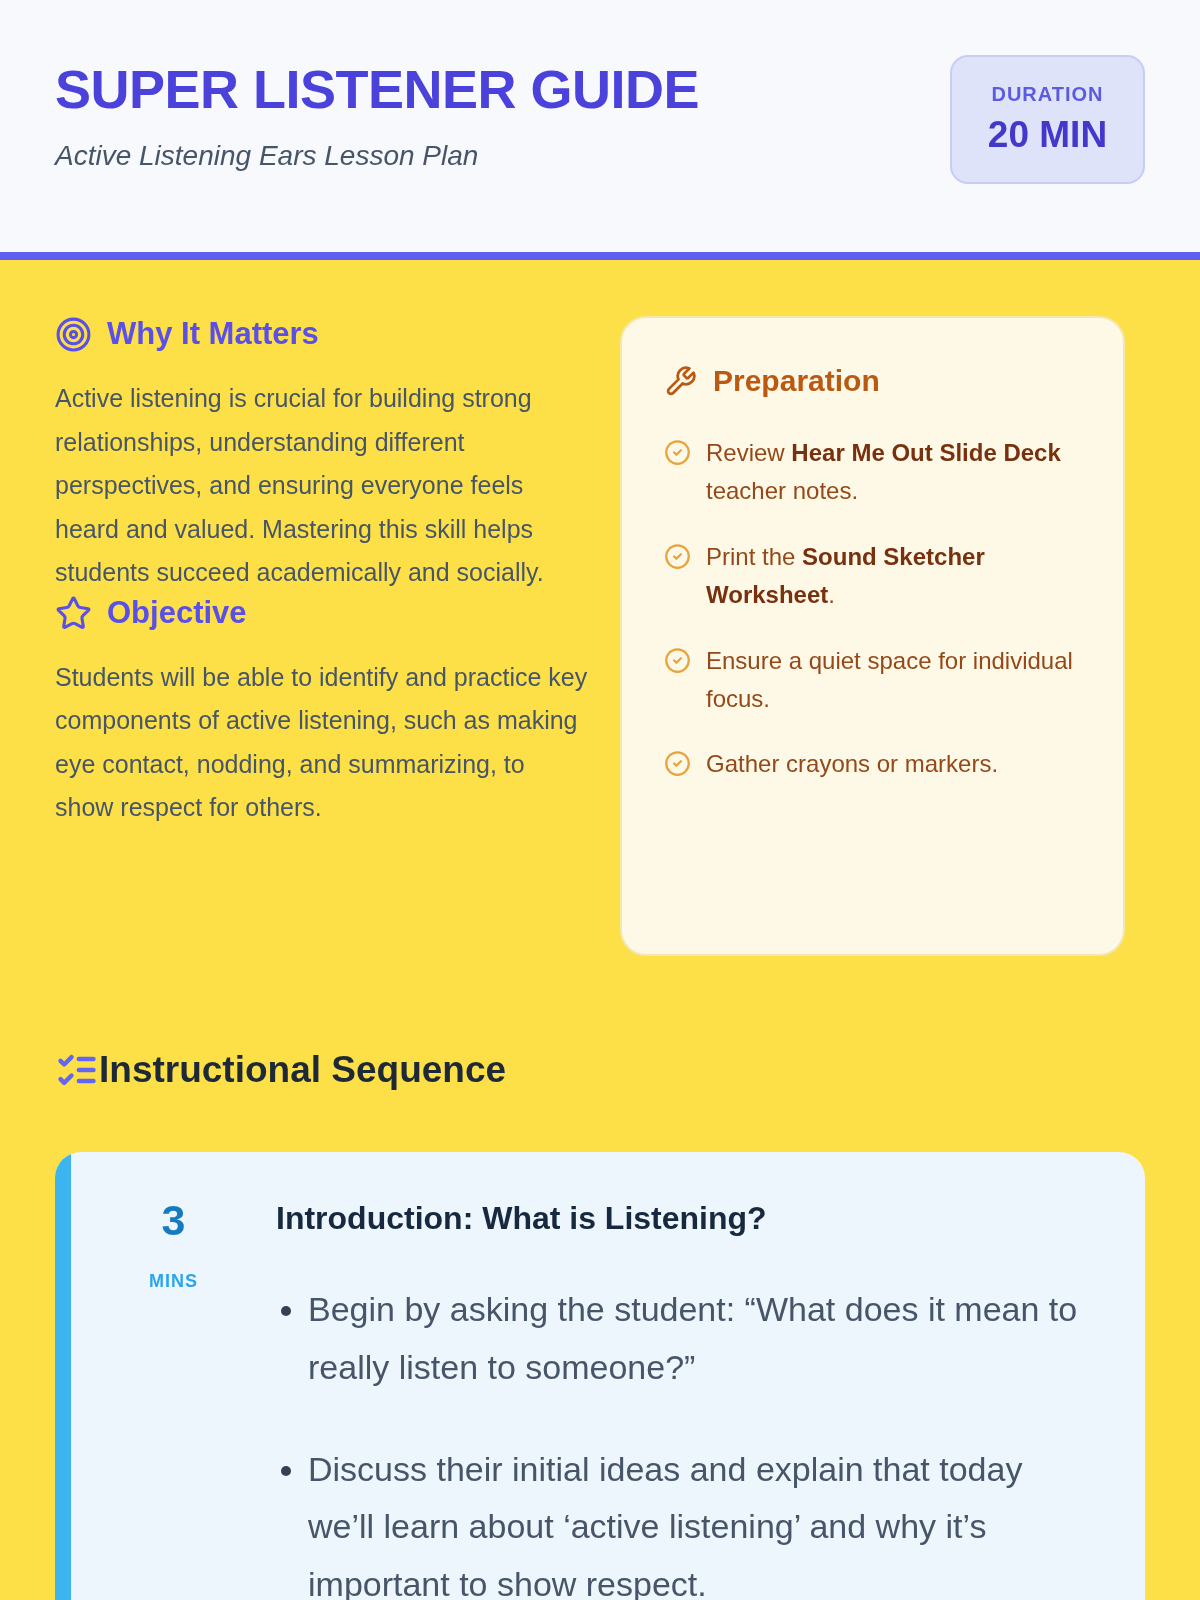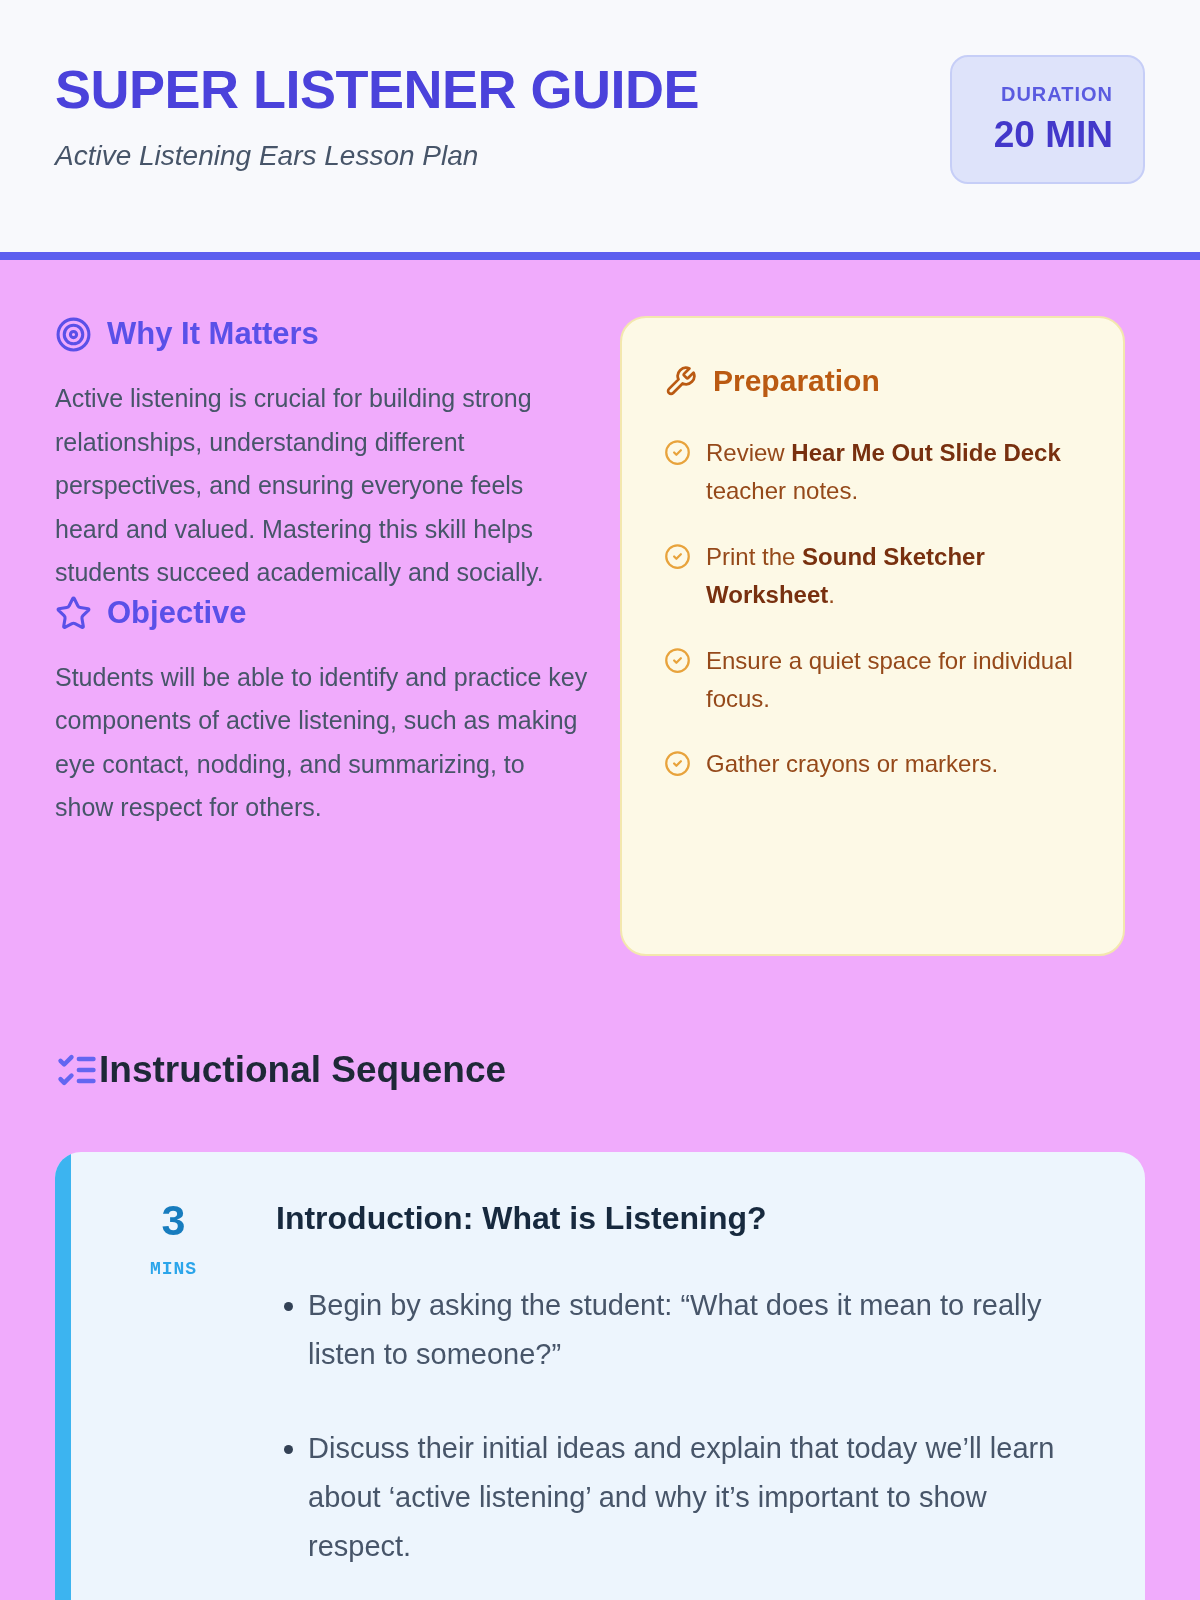--- a/index.html
+++ b/index.html
@@ -1,39 +1,39 @@
 <!DOCTYPE html>
 <html><head>
 <meta charset="utf-8">
 <style>
   * { margin: 0; padding: 0; box-sizing: border-box; }
   html, body { background: #ffffff; }
   .page {
     width: 1200px; height: 1600px; overflow: hidden;
     font-family: "Liberation Sans", "DejaVu Sans", sans-serif;
-    background: #f0abfc; position: relative;
+    background: #fde047; position: relative;
   }
 
   
   .top {
     background: #F8F9FC; height: 252px;
     padding: 58px 55px 0 55px;
     display: flex; justify-content: space-between; align-items: flex-start;
   }
   .page-title {
     font-size: 54px; font-weight: 800; letter-spacing: -0.5px;
     color: #4B42DB;
   }
   .page-subtitle {
     margin-top: 20px; font-size: 28px; font-style: italic;
     color: #475569; font-weight: 500;
   }
   .duration-badge {
     background: #DEE3FA; border: 2px solid #C6CEF7; border-radius: 18px;
-    padding: 26px 30px; text-align: right; min-width: 195px; margin-top: -3px;
+    padding: 26px 30px; text-align: center; min-width: 195px; margin-top: -3px;
   }
   .duration-label {
     font-size: 20px; font-weight: 700; color: #5A5BE0; letter-spacing: 1px;
   }
   .duration-value {
     margin-top: 8px; font-size: 37px; font-weight: 800; color: #4338CA;
   }
   .divider { height: 8px; background: #5D5FEF; }
 
   
@@ -87,27 +87,27 @@
   .card-blue .accent { background: #3CB4F0; }
   .card-purple { background: #EDEEFC; margin-top: 42px; min-height: 290px; }
   .card-purple .accent { background: #8C8EF2; }
 
   .step-grid { display: grid; grid-template-columns: 205px 1fr; align-items: start; }
   .step-time { text-align: center; padding-top: 2px; }
   .step-minutes { font-size: 43px; font-weight: 700; }
   .card-blue .step-minutes { color: #177CBE; }
   .card-purple .step-minutes { color: #5A52E0; }
   .step-mins-label {
-    margin-top: 14px; font-size: 18px; font-weight: 700;
-    letter-spacing: 1px; color: #2BA5EA; font-family: Liberation Mono, monospace;
+    margin-top: 26px; font-size: 18px; font-weight: 700;
+    letter-spacing: 1px; color: #2BA5EA;
   }
   .step-title { font-size: 32px; font-weight: 700; color: #17293E; padding-top: 6px; }
   .step-bullets { margin: 26px 0 0 32px; }
   .step-bullets li {
-    font-size: 29px; line-height: 1.7; color: #475569; margin-bottom: 16px; margin-top: 44px;
+    font-size: 34px; line-height: 1.7; color: #475569; margin-bottom: 16px; margin-top: 44px;
   }
   .step-bullets li::marker { color: #334155; }
 </style>
 </head>
 <body>
 
 <div class="page">
 
   <header class="top">
     <div>

